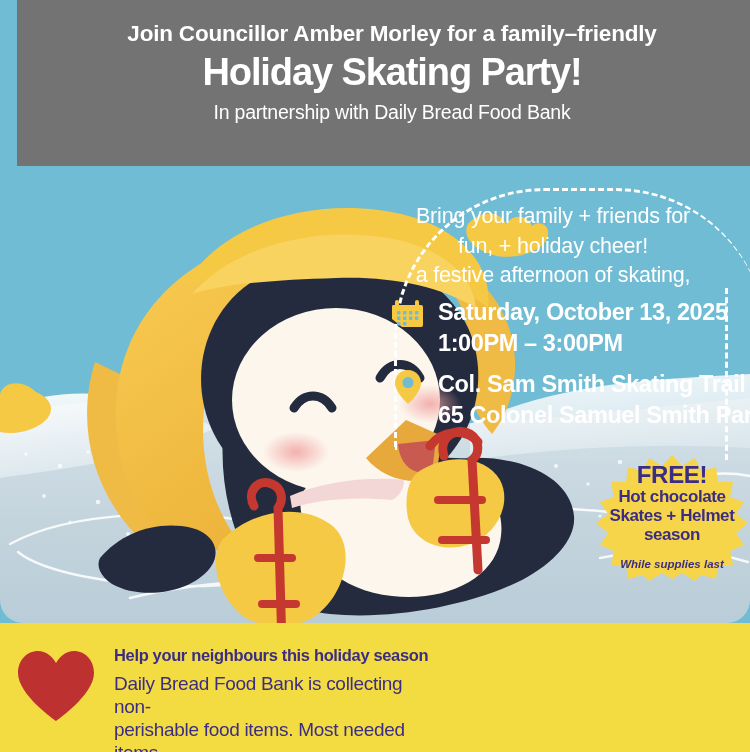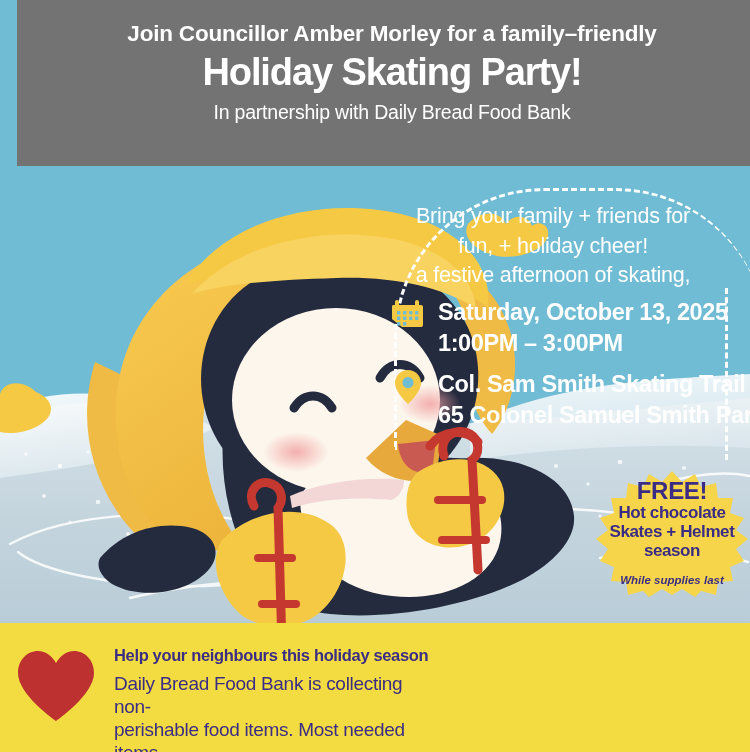--- a/index.html
+++ b/index.html
@@ -57,20 +57,21 @@
   }
 
   
   .stage {
     position: absolute;
     left: 0; top: 166px;
     width: 750px;
     height: 457px;
     overflow: hidden;
     background: #6fbcd4;
+    border-radius: 23px;
   }
   .stage svg.art {
     position: absolute;
     left: 0; top: 0;
     width: 750px;
     height: 457px;
     display: block;
   }
 
   
@@ -130,21 +131,21 @@
     line-height: 1.32;
     letter-spacing: -0.4px;
     padding-top: 1px;
     white-space: nowrap;
   }
 
   
   .badge {
     position: absolute;
     left: 594px;
-    top: 303px;
+    top: 287px;
     width: 156px;
     height: 128px;
   }
   .badge svg { position: absolute; left: 0; top: 0; }
   .badge-inner {
     position: absolute;
     left: 0; top: 0;
     width: 156px;
     height: 128px;
     display: flex;

